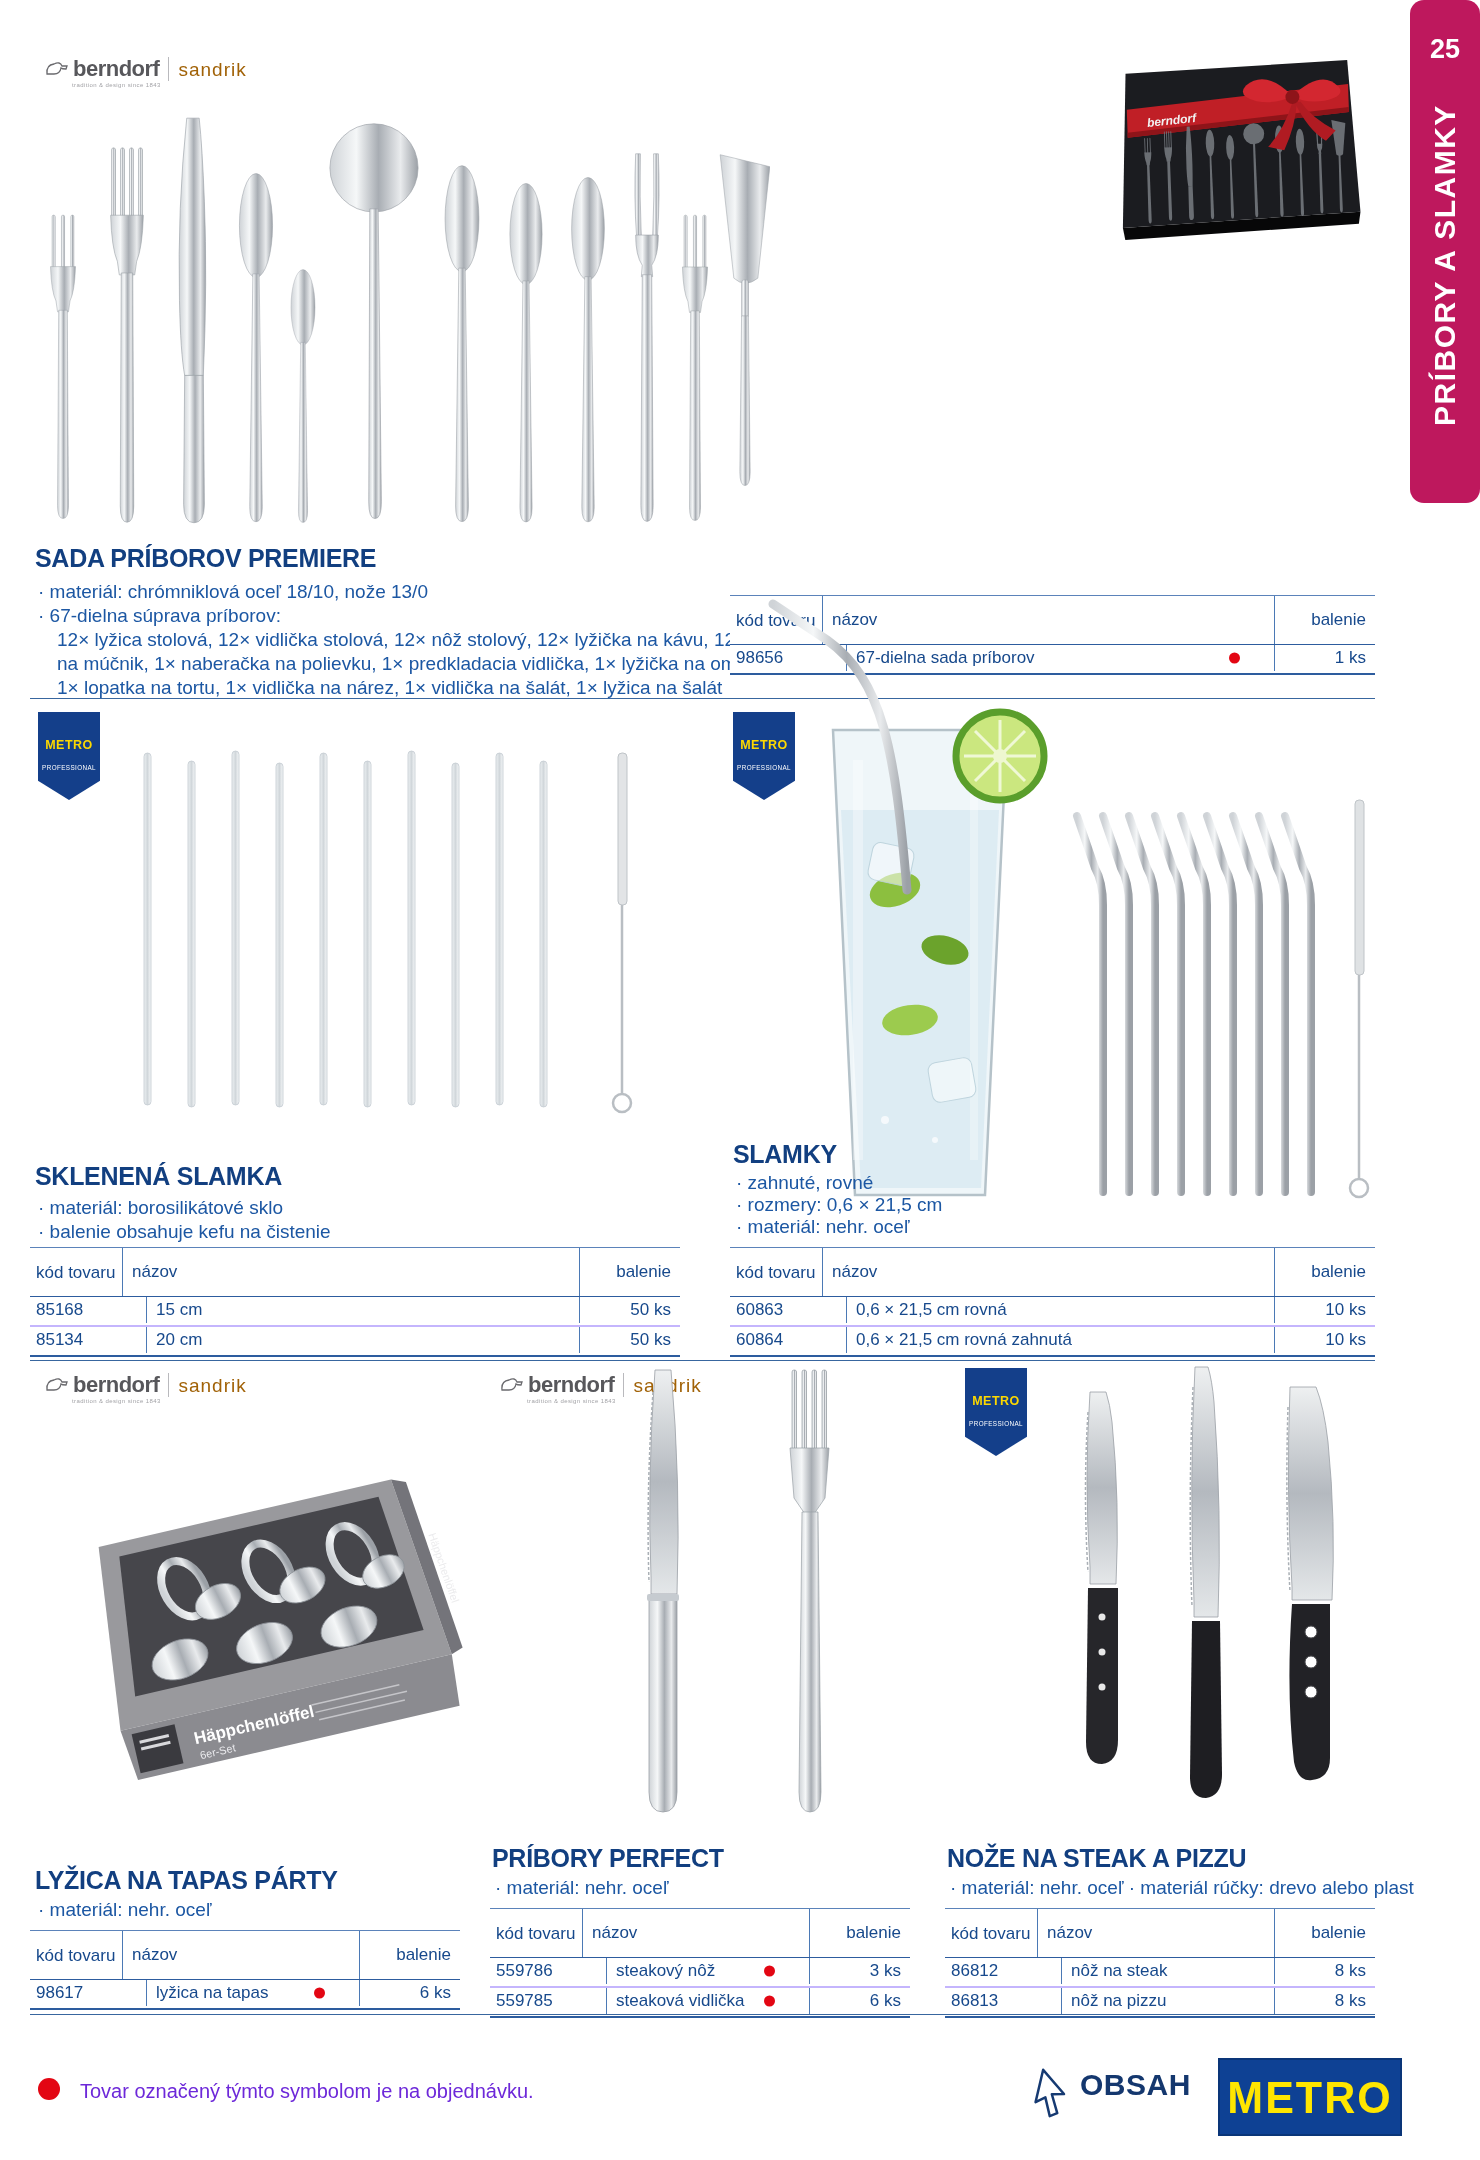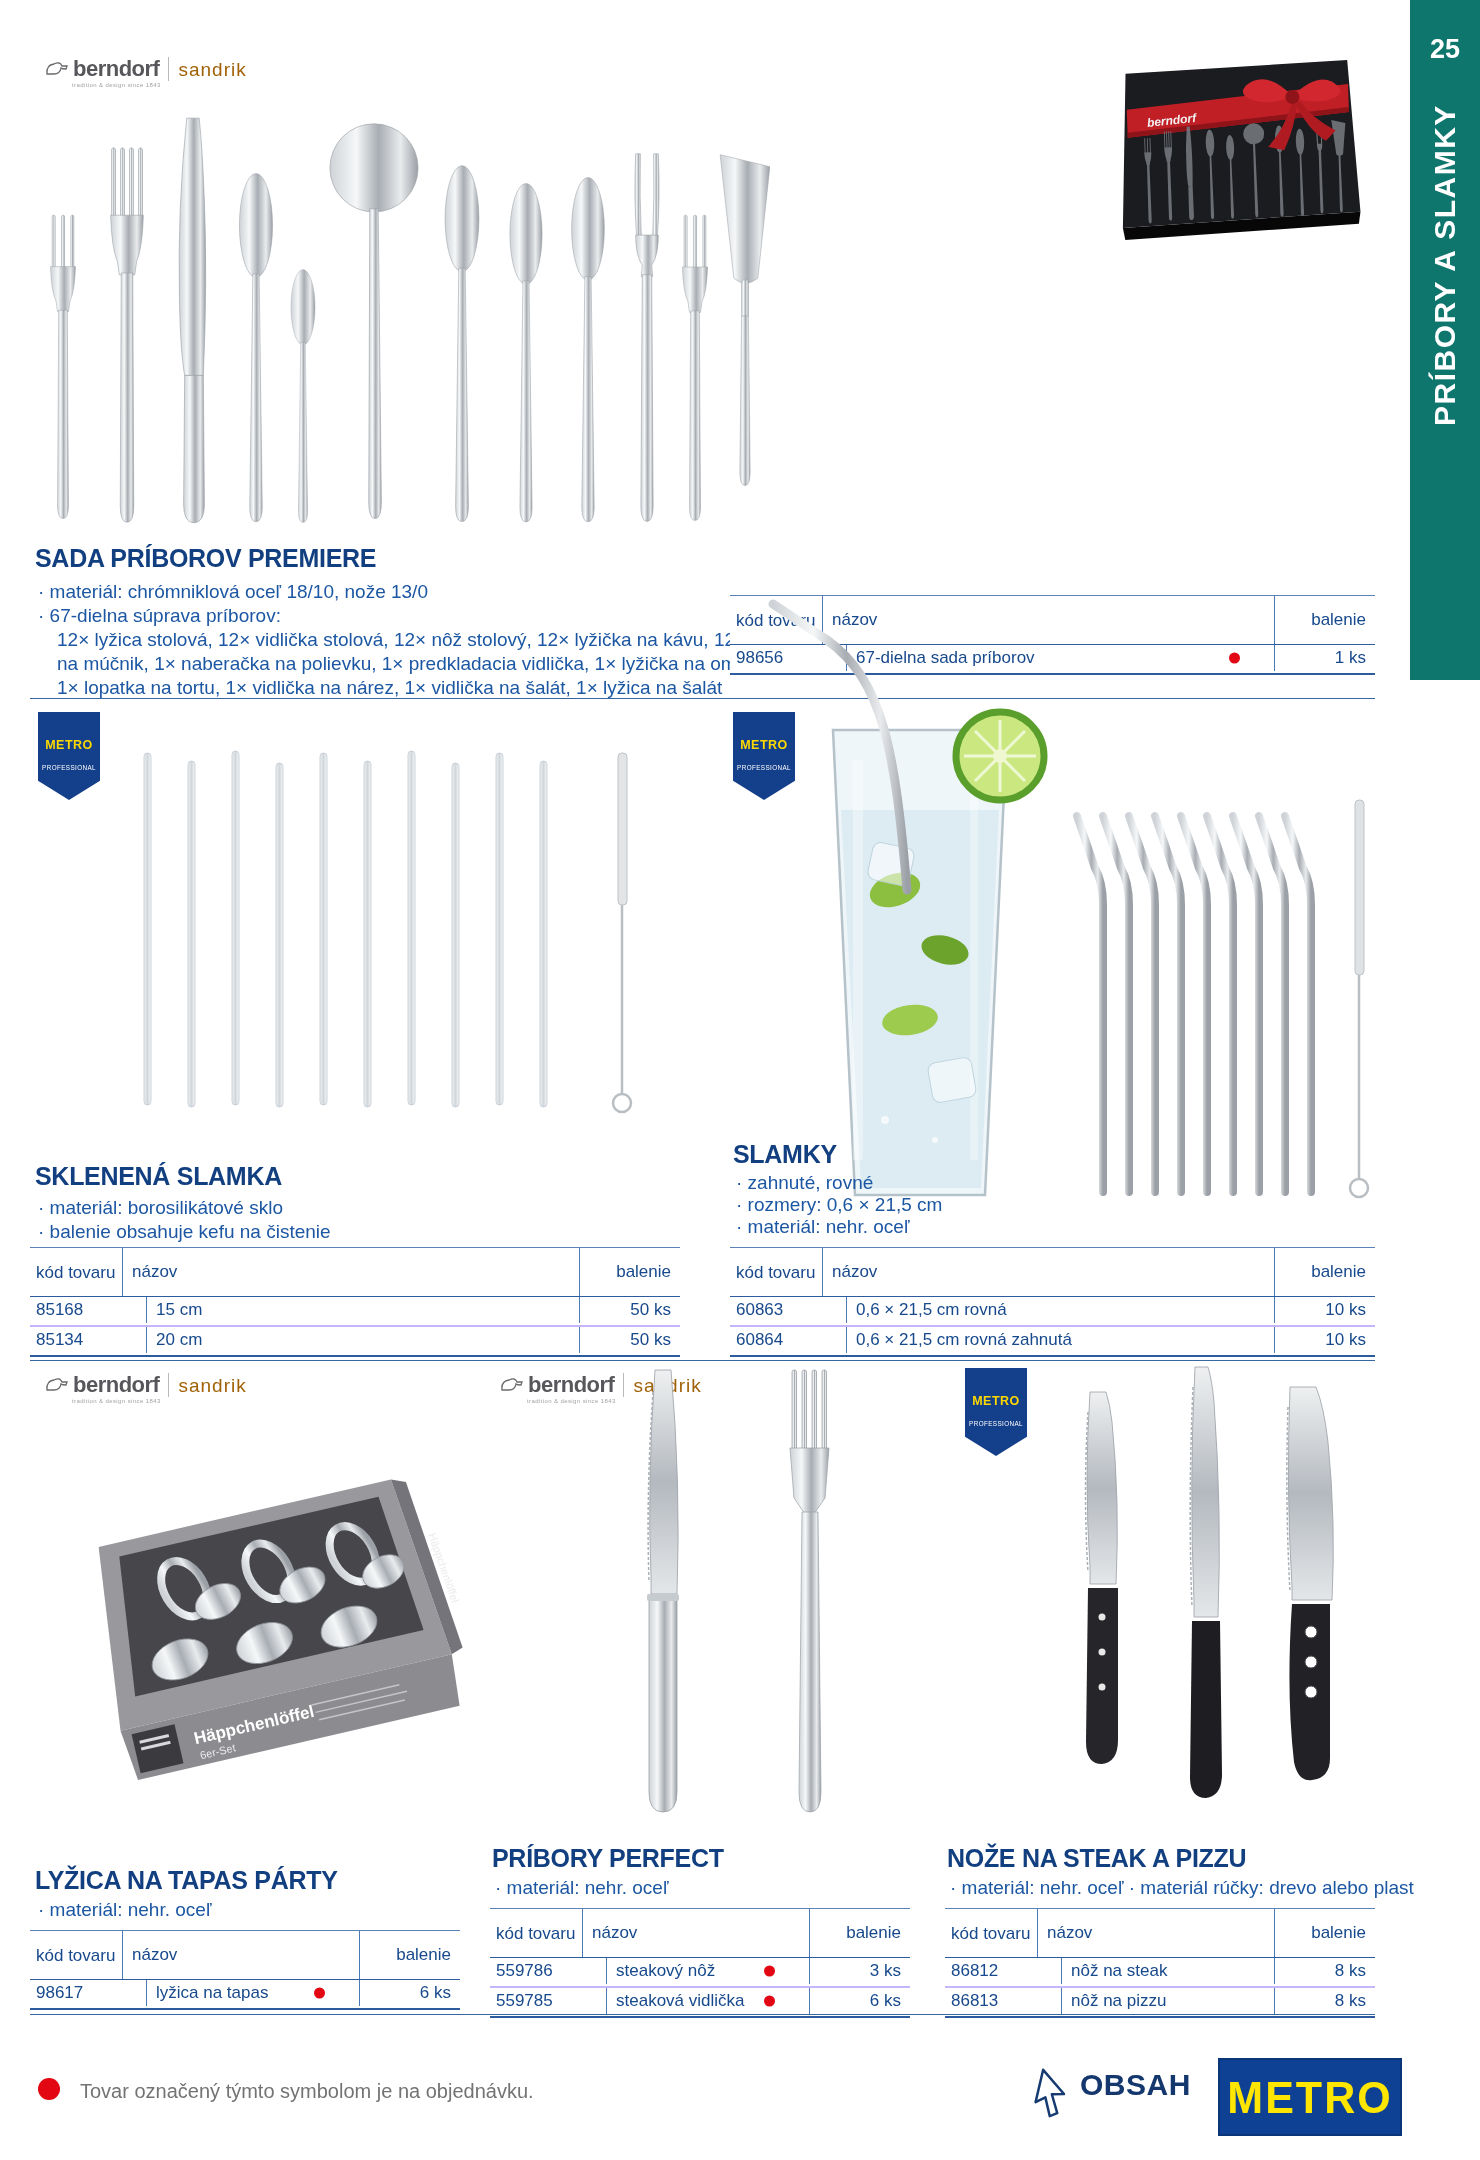--- a/index.html
+++ b/index.html
@@ -14,21 +14,21 @@
   .brand .bs{font-size:19px;color:#a16207;letter-spacing:1px;}
   .brand .tag{position:absolute;left:27px;top:26px;font-size:6px;color:#a2a2a6;letter-spacing:.4px;}
   
   .mbadge{position:absolute;width:62px;height:88px;background:#143f8a;
           clip-path:polygon(0 0,100% 0,100% 78%,50% 100%,0 78%);
           display:flex;flex-direction:column;align-items:center;
           filter:drop-shadow(0 3px 2px rgba(0,0,0,.25));}
   .mbadge .m1{margin-top:26px;font-size:12.5px;font-weight:bold;color:#fcd800;letter-spacing:.5px;}
   .mbadge .m2{margin-top:12px;font-size:6.3px;color:#fff;letter-spacing:.4px;}
   
-  .sidebar{position:absolute;right:0;top:0;width:70px;height:680px;background:#0f766e;}
+  .sidebar{position:absolute;right:0;top:0;width:70px;height:503px;background:#be185d;border-radius:14px;}
   .pagenum{position:absolute;top:34px;width:70px;text-align:center;color:#fff;font-size:27px;font-weight:bold;}
   .sidelabel{position:absolute;top:100px;right:0;width:70px;height:330px;display:flex;align-items:center;justify-content:center;
              writing-mode:vertical-rl;transform:rotate(180deg);color:#fff;font-weight:bold;font-size:30px;letter-spacing:1.5px;white-space:nowrap;}
   
   .stitle{position:absolute;font-size:25px;font-weight:bold;color:#123f80;letter-spacing:-0.3px;white-space:nowrap;}
   .specs{position:absolute;font-size:19px;color:#1c57a3;line-height:24px;white-space:nowrap;}
   .specs .ind{margin-left:19px;}
   
   .ptable{position:absolute;border-top:1px solid #5b83ba;border-bottom:2px solid #2d5c9e;
           font-size:17px;color:#17498c;background:#fff;}
@@ -38,21 +38,21 @@
   .c1{width:80px;padding:3px 6px;display:flex;align-items:center;}
   .thead .c1{line-height:19px;}
   .c2{flex:1;border-left:1px solid #4b79b5;padding:3px 9px;display:flex;align-items:center;position:relative;}
   .c3{width:82px;border-left:1px solid #4b79b5;padding:3px 9px;display:flex;align-items:center;justify-content:flex-end;}
   .dot{width:11px;height:11px;border-radius:50%;background:#e30613;position:absolute;right:10px;top:50%;transform:translateY(-50%);}
   .nm{padding-right:26px;}
   
   .hr{position:absolute;left:30px;width:1345px;border-top:1.5px solid #38669f;}
   
   .footdot{position:absolute;width:22px;height:22px;border-radius:50%;background:#e30613;}
-  .footnote{position:absolute;font-size:20px;color:#737373;white-space:nowrap;}
+  .footnote{position:absolute;font-size:20px;color:#6d28d9;white-space:nowrap;}
   .obsah{position:absolute;display:flex;align-items:flex-start;cursor:pointer;}
   .obsah .ot{font-size:30px;font-weight:bold;color:#14376e;letter-spacing:.5px;margin-left:6px;}
   .metrologo{position:absolute;background:#0e4194;border:2px solid #0a3578;display:flex;align-items:center;justify-content:center;}
   .metrologo span{color:#ffe600;font-size:43px;font-weight:bold;letter-spacing:2px;transform:scaleY(1.05);}
   svg{display:block;}
 </style>
 </head>
 <body>
 
 <div class="page">

